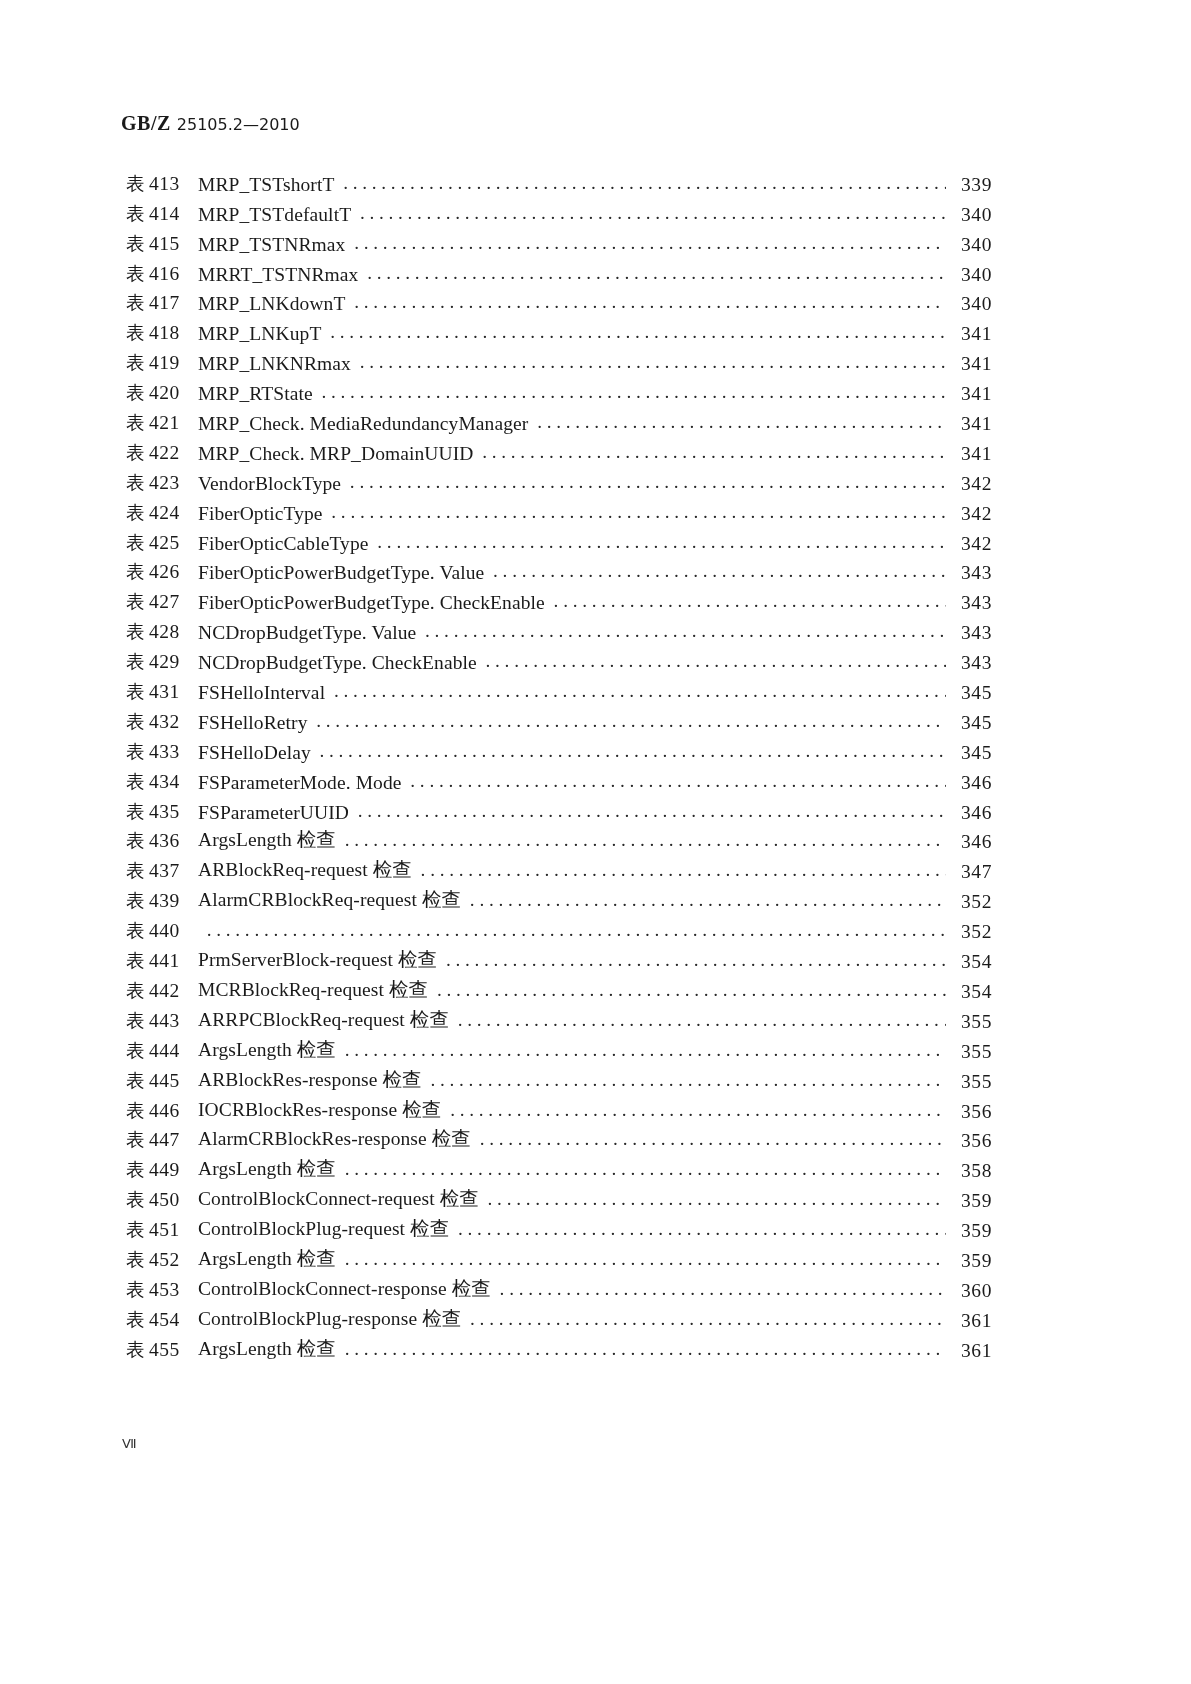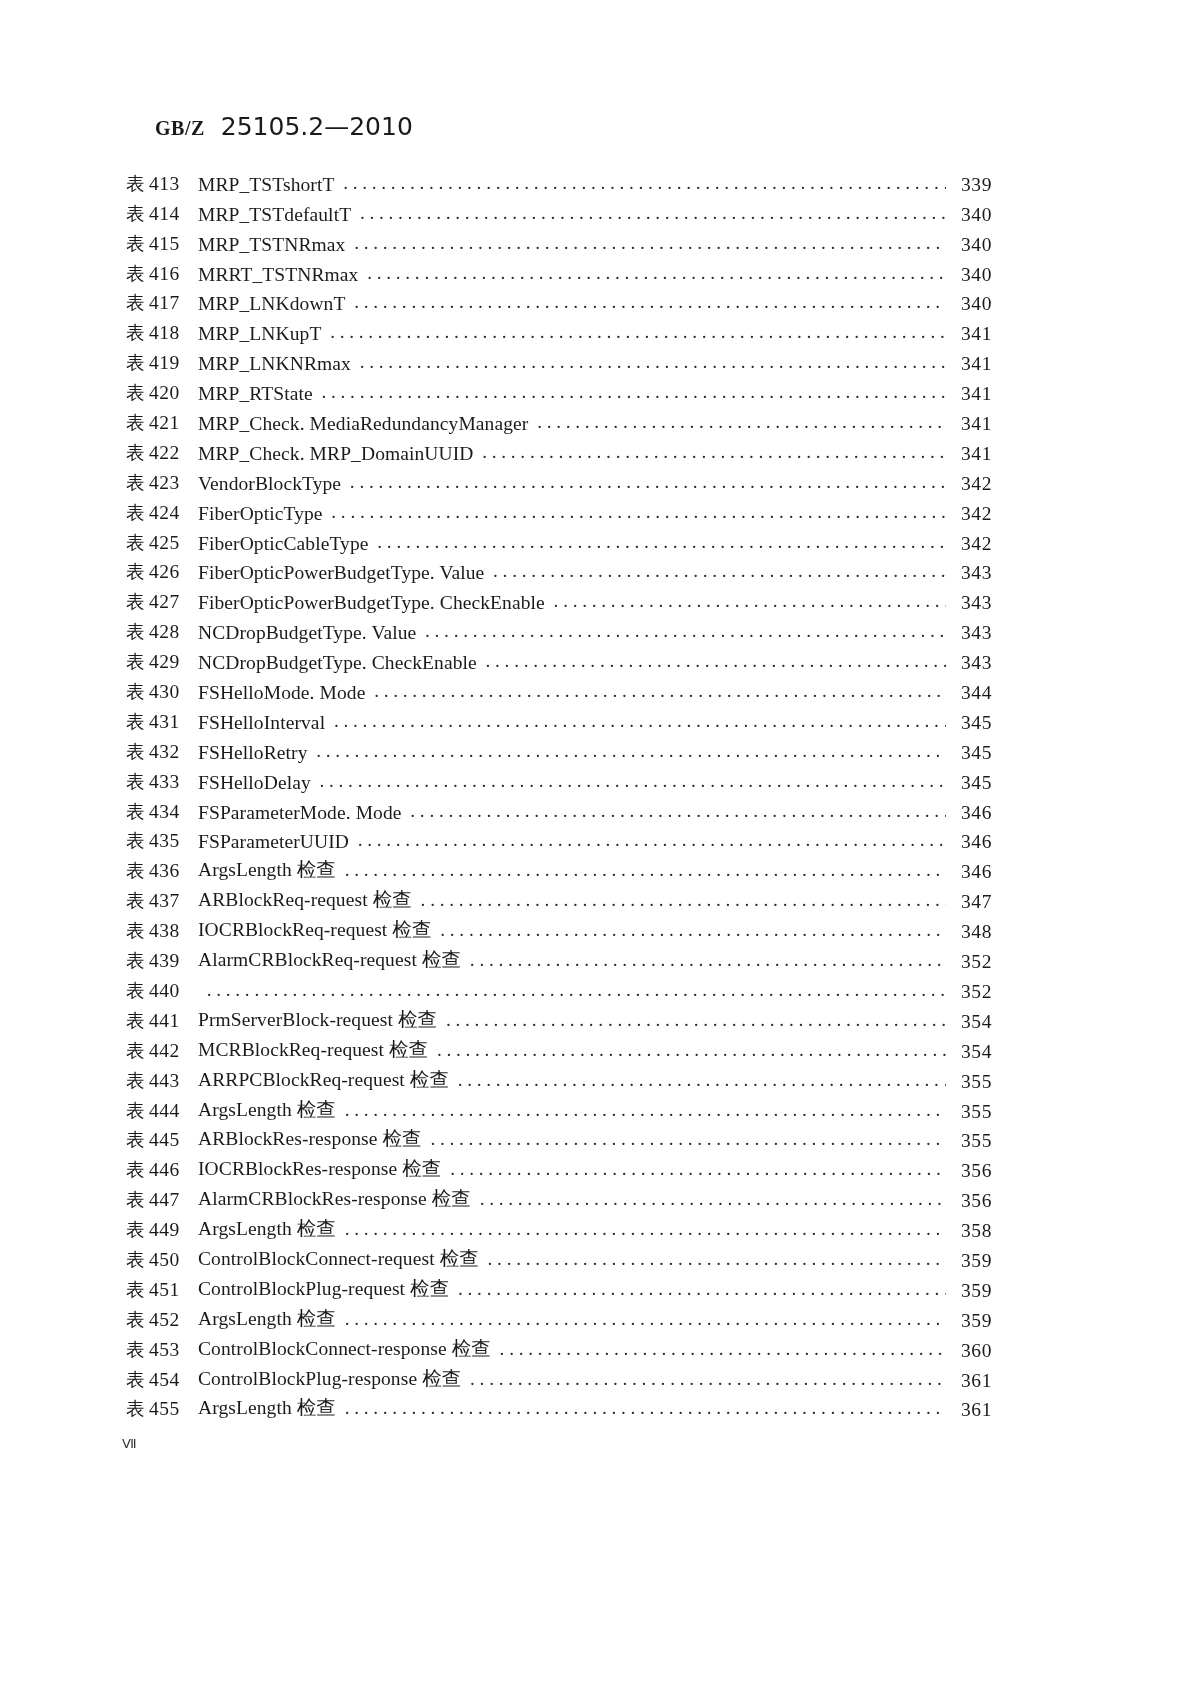--- a/index.html
+++ b/index.html
@@ -27,27 +27,26 @@
     position: absolute;
     left: 121px;
     top: 112px;
     font-size: 20px;
     letter-spacing: 0.5px;
     white-space: nowrap;
   }
   .header .std-code {
     font-weight: bold;
     font-family: "Liberation Serif", "DejaVu Serif", serif;
-    margin-left: 34px;
   }
   .header .std-num {
     font-weight: normal;
     font-family: "DejaVu Sans", "Liberation Sans", sans-serif;
-    font-size: 25px;
-    margin-left: 16px;
+    font-size: 16px;
+    margin-left: 6px;
     letter-spacing: 0px;
   }
   .toc {
     position: absolute;
     left: 126px;
     top: 166px;
     width: 866px;
   }
   .toc-row {
     display: flex;
@@ -212,26 +211,20 @@
         <span class="toc-dots"></span>
         <span class="toc-page">343</span>
       </div>
       <div class="toc-row">
         <span class="toc-label"><span class="cjk">表</span><span class="num">429</span></span>
         <span class="toc-title">NCDropBudgetType. CheckEnable</span>
         <span class="toc-dots"></span>
         <span class="toc-page">343</span>
       </div>
       <div class="toc-row">
-        <span class="toc-label"><span class="cjk">表</span><span class="num">430</span></span>
-        <span class="toc-title">FSHelloMode. Mode</span>
-        <span class="toc-dots"></span>
-        <span class="toc-page">344</span>
-      </div>
-      <div class="toc-row">
         <span class="toc-label"><span class="cjk">表</span><span class="num">431</span></span>
         <span class="toc-title">FSHelloInterval</span>
         <span class="toc-dots"></span>
         <span class="toc-page">345</span>
       </div>
       <div class="toc-row">
         <span class="toc-label"><span class="cjk">表</span><span class="num">432</span></span>
         <span class="toc-title">FSHelloRetry</span>
         <span class="toc-dots"></span>
         <span class="toc-page">345</span>
@@ -260,26 +253,20 @@
         <span class="toc-dots"></span>
         <span class="toc-page">346</span>
       </div>
       <div class="toc-row">
         <span class="toc-label"><span class="cjk">表</span><span class="num">437</span></span>
         <span class="toc-title">ARBlockReq-request 检查</span>
         <span class="toc-dots"></span>
         <span class="toc-page">347</span>
       </div>
       <div class="toc-row">
-        <span class="toc-label"><span class="cjk">表</span><span class="num">438</span></span>
-        <span class="toc-title">IOCRBlockReq-request 检查</span>
-        <span class="toc-dots"></span>
-        <span class="toc-page">348</span>
-      </div>
-      <div class="toc-row">
         <span class="toc-label"><span class="cjk">表</span><span class="num">439</span></span>
         <span class="toc-title">AlarmCRBlockReq-request 检查</span>
         <span class="toc-dots"></span>
         <span class="toc-page">352</span>
       </div>
       <div class="toc-row">
         <span class="toc-label"><span class="cjk">表</span><span class="num">440</span></span>
         <span class="toc-dots"></span>
         <span class="toc-page">352</span>
       </div>

